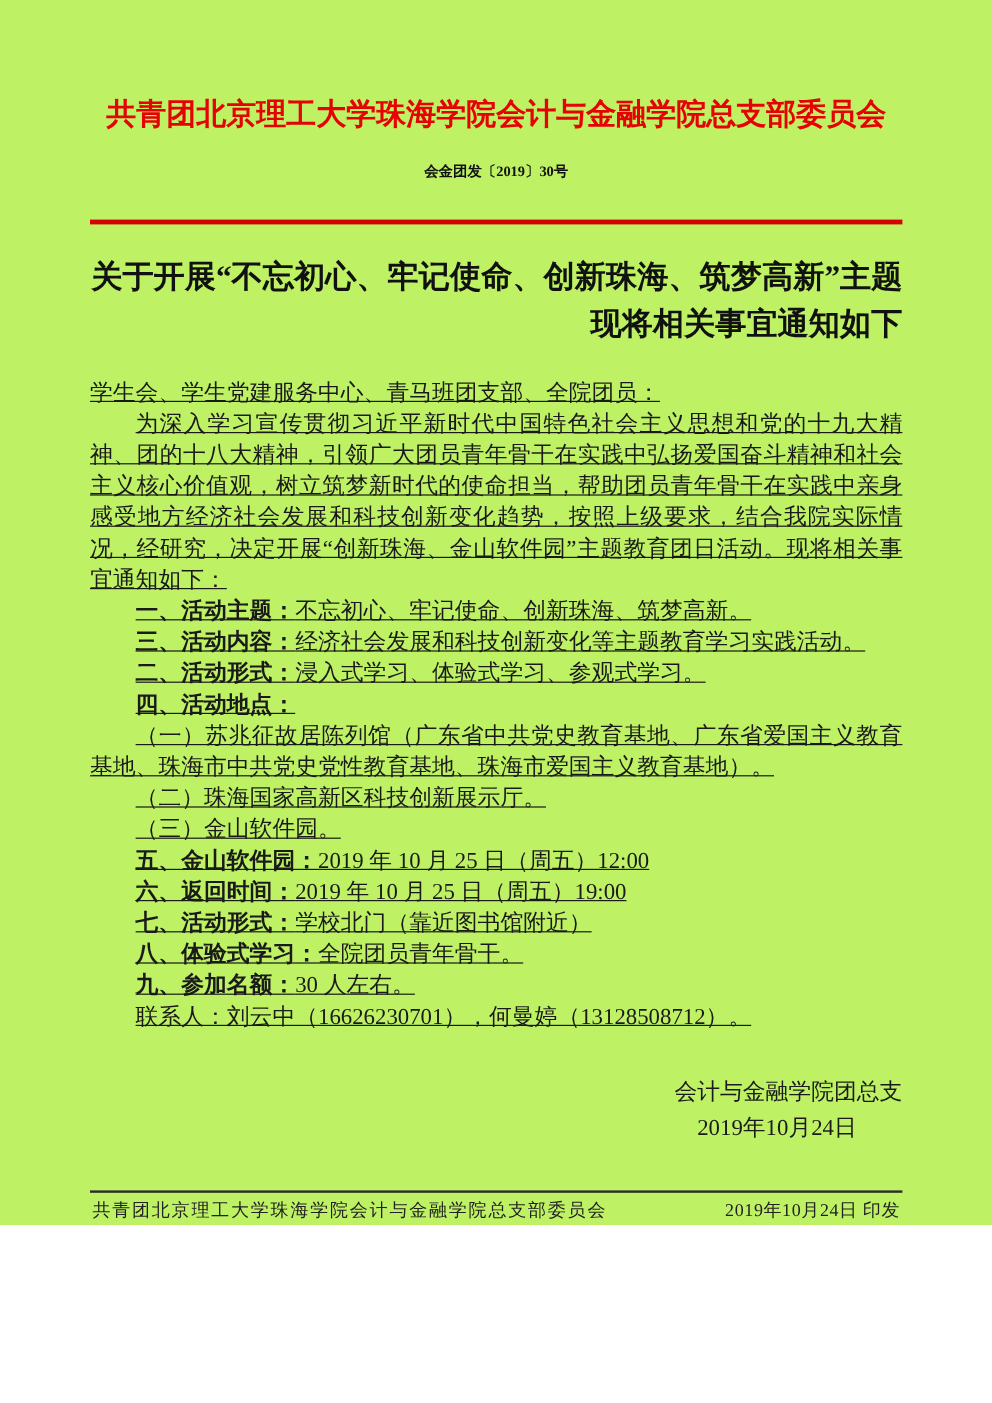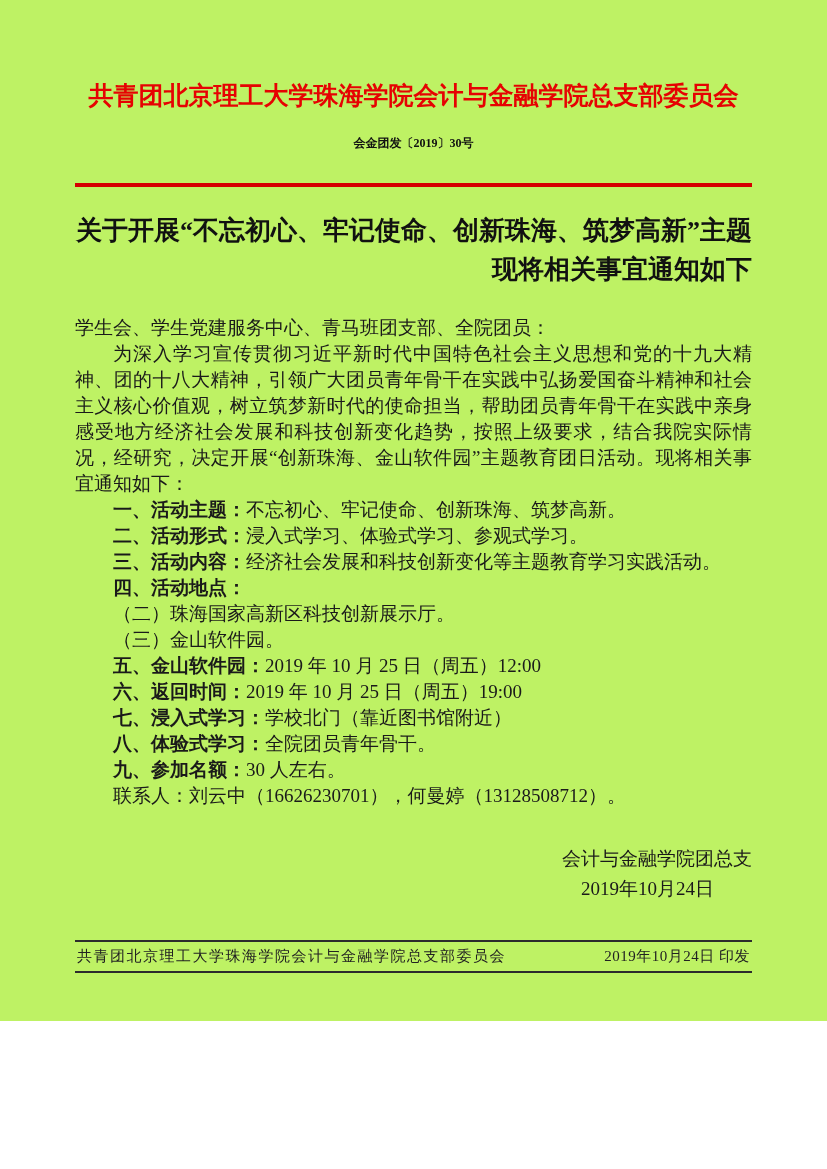--- a/index.html
+++ b/index.html
@@ -46,20 +46,21 @@
     font-weight: bold;
     text-align: right;
     color: #111;
   }
   .doc-title .t-line { display: block; }
   .body-text {
     margin-top: 26px;
     font-size: 19px;
     line-height: 26px;
     text-align: justify;
+    text-decoration: underline;
   }
   .body-text p { margin: 0; }
   .indent { text-indent: 2em; }
   .lbl {
     font-family: "Liberation Sans", sans-serif;
     font-weight: bold;
   }
   .contact { margin-top: 24px; }
   .signature {
     margin-top: 35px;
@@ -99,34 +100,35 @@
   </h1>
 
   <div class="body-text">
 
     <p>学生会、学生党建服务中心、青马班团支部、全院团员：</p>
 
     <p class="indent">为深入学习宣传贯彻习近平新时代中国特色社会主义思想和党的十九大精神、团的十八大精神，引领广大团员青年骨干在实践中弘扬爱国奋斗精神和社会主义核心价值观，树立筑梦新时代的使命担当，帮助团员青年骨干在实践中亲身感受地方经济社会发展和科技创新变化趋势，按照上级要求，结合我院实际情况，经研究，决定开展“创新珠海、金山软件园”主题教育团日活动。现将相关事宜通知如下：</p>
 
     <p class="indent"><b class="lbl">一、活动主题：</b><span>不忘初心、牢记使命、创新珠海、筑梦高新。</span></p>
 
+    <p class="indent"><b class="lbl">三、活动内容：</b><span>经济社会发展和科技创新变化等主题教育学习实践活动。</span></p>
+
     <p class="indent"><b class="lbl">二、活动形式：</b><span>浸入式学习、体验式学习、参观式学习。</span></p>
-
-    <p class="indent"><b class="lbl">三、活动内容：</b><span>经济社会发展和科技创新变化等主题教育学习实践活动。</span></p>
 
     <p class="indent"><b class="lbl">四、活动地点：</b><span></span></p>
 
+    <p class="indent">（一）苏兆征故居陈列馆（广东省中共党史教育基地、广东省爱国主义教育基地、珠海市中共党史党性教育基地、珠海市爱国主义教育基地）。</p>
     <p class="indent">（二）珠海国家高新区科技创新展示厅。</p>
     <p class="indent">（三）金山软件园。</p>
 
     <p class="indent"><b class="lbl">五、金山软件园：</b><span>2019 年 10 月 25 日（周五）12:00</span></p>
 
     <p class="indent"><b class="lbl">六、返回时间：</b><span>2019 年 10 月 25 日（周五）19:00</span></p>
 
-    <p class="indent"><b class="lbl">七、浸入式学习：</b><span>学校北门（靠近图书馆附近）</span></p>
+    <p class="indent"><b class="lbl">七、活动形式：</b><span>学校北门（靠近图书馆附近）</span></p>
 
     <p class="indent"><b class="lbl">八、体验式学习：</b><span>全院团员青年骨干。</span></p>
 
     <p class="indent"><b class="lbl">九、参加名额：</b><span>30 人左右。</span></p>
 
     <p class="indent contact">联系人：刘云中（16626230701），何曼婷（13128508712）。</p>
   </div>
 
   <div class="signature">
     <div class="sig-org">会计与金融学院团总支</div>

